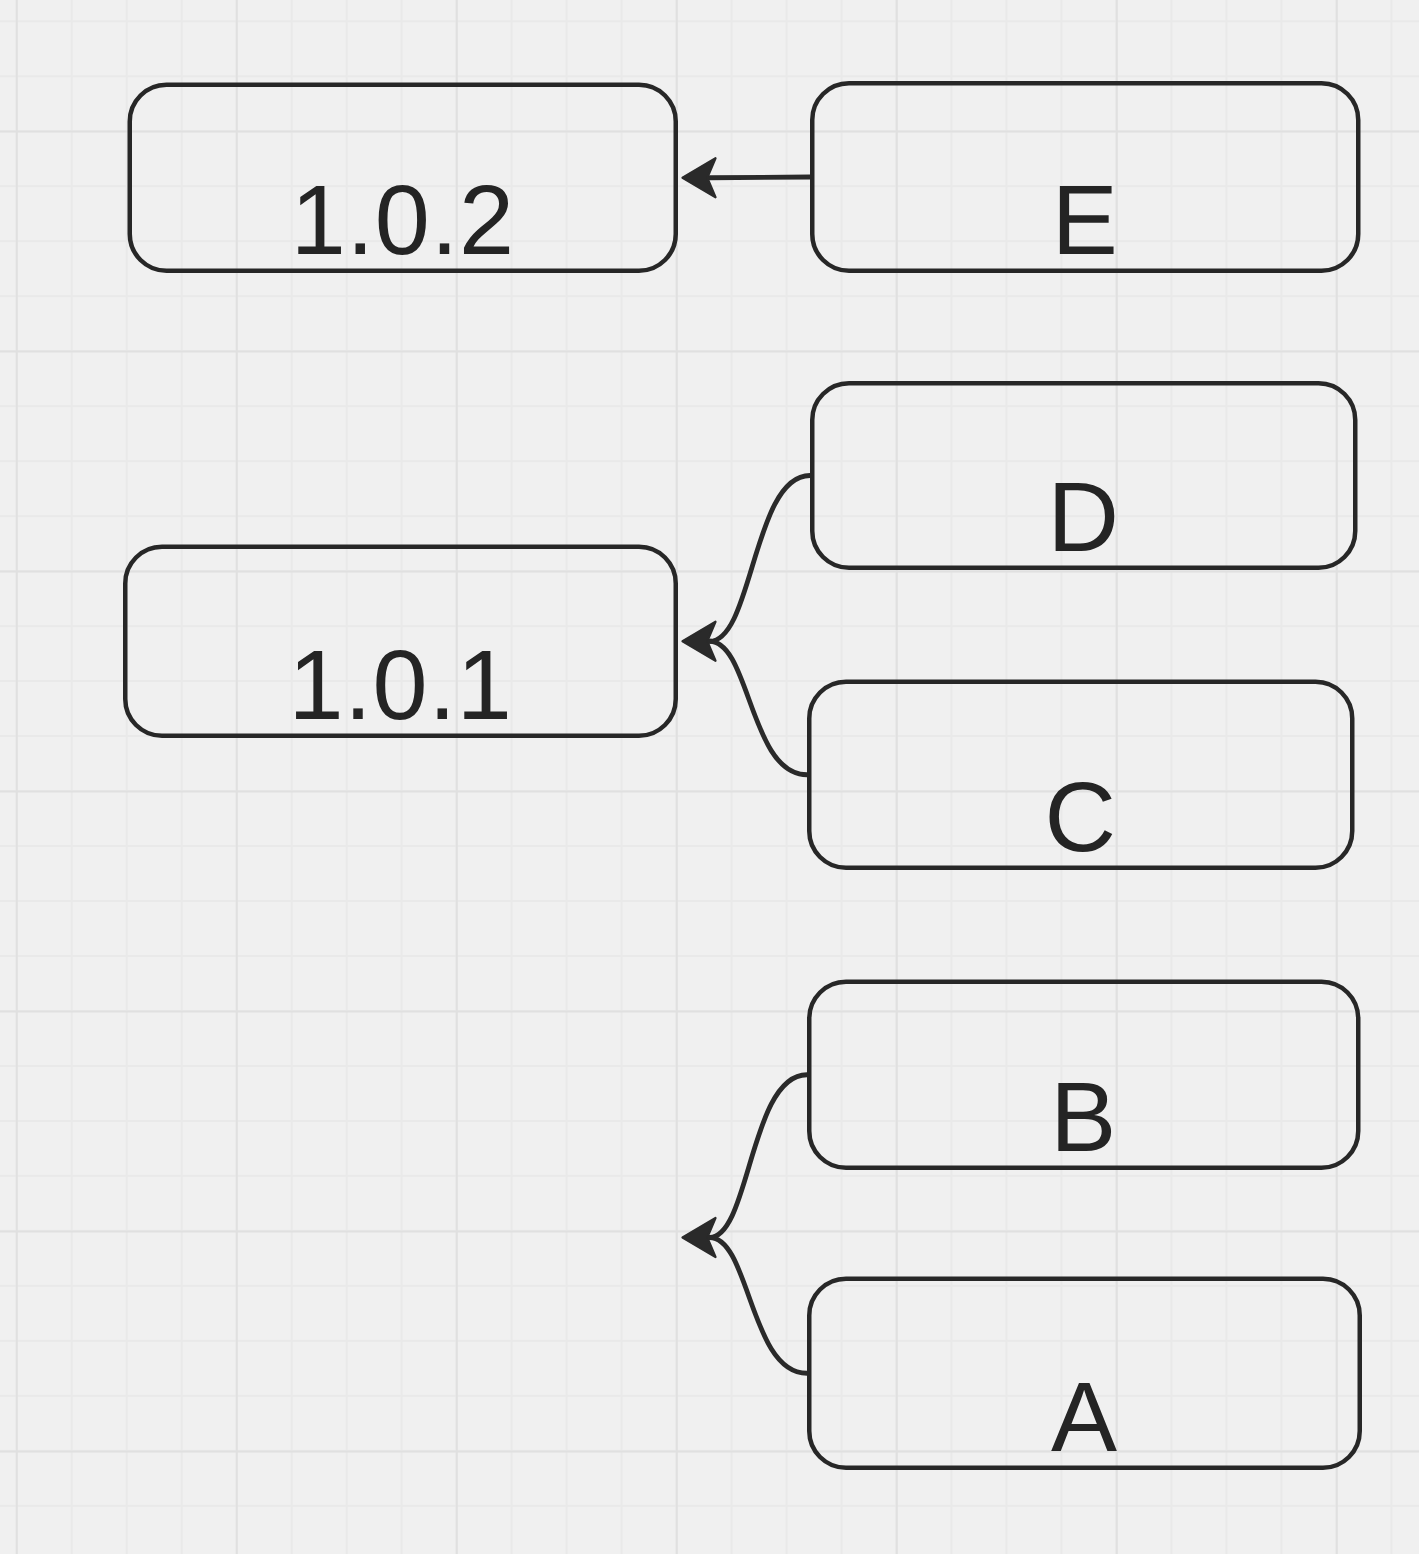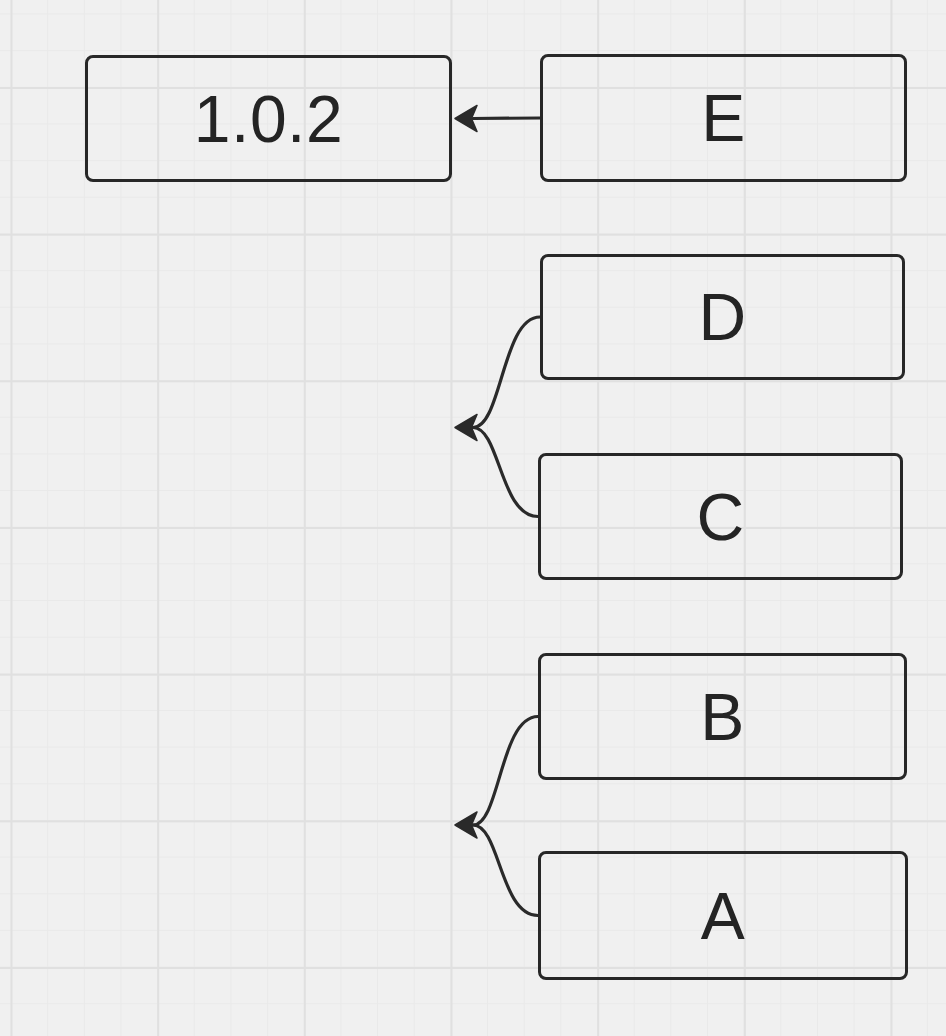--- a/index.html
+++ b/index.html
@@ -40,24 +40,24 @@
     top: 0;
     width: 946px;
     height: 1036px;
     pointer-events: none;
   }
   .edge-layer path { pointer-events: stroke; }
   .node {
     position: absolute;
     box-sizing: border-box;
     border: 3px solid #272727;
-    border-radius: 8px;
+    border-radius: 26px;
     background: transparent;
     display: flex;
-    align-items: center;
+    align-items: flex-end;
     justify-content: center;
     cursor: default;
   }
   .node-label {
     font-size: 66px;
     font-weight: 400;
     color: #242424;
     letter-spacing: 0.5px;
     line-height: 1;
     user-select: none;
@@ -81,20 +81,23 @@
 
 <div class="node" style="left: 85px; top: 55px; width: 367px; height: 127px;">
       <span class="node-label">1.0.2</span>
     </div>
     <div class="node" style="left: 540px; top: 54px; width: 367px; height: 128px;">
       <span class="node-label">E</span>
     </div>
     <div class="node" style="left: 540px; top: 254px; width: 365px; height: 126px;">
       <span class="node-label">D</span>
     </div>
+    <div class="node" style="left: 82px; top: 363px; width: 370px; height: 129px;">
+      <span class="node-label">1.0.1</span>
+    </div>
     <div class="node" style="left: 538px; top: 453px; width: 365px; height: 127px;">
       <span class="node-label">C</span>
     </div>
     <div class="node" style="left: 538px; top: 653px; width: 369px; height: 127px;">
       <span class="node-label">B</span>
     </div>
     <div class="node" style="left: 538px; top: 851px; width: 370px; height: 129px;">
       <span class="node-label">A</span>
     </div>
   </div>

